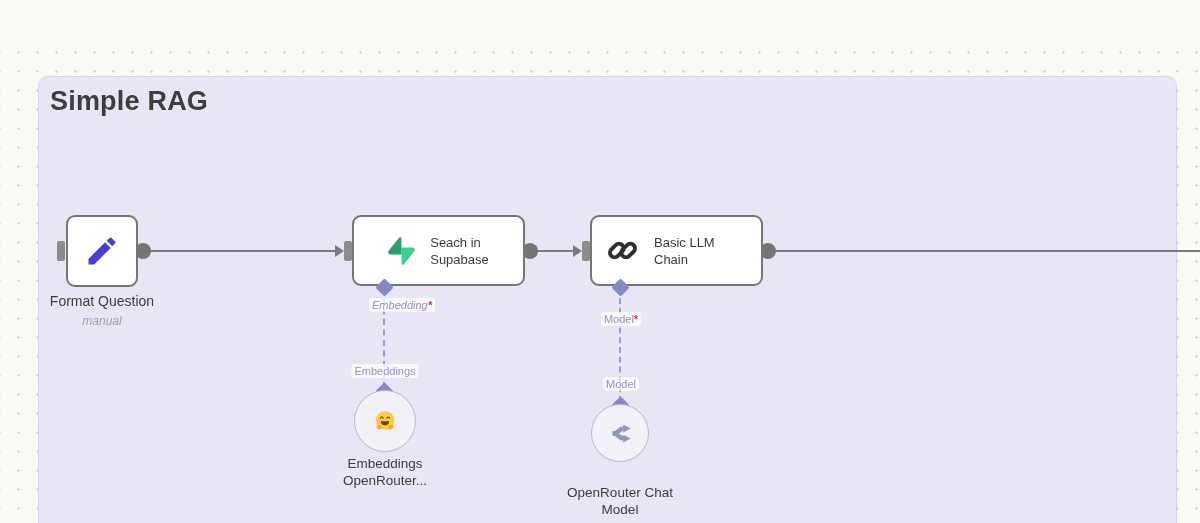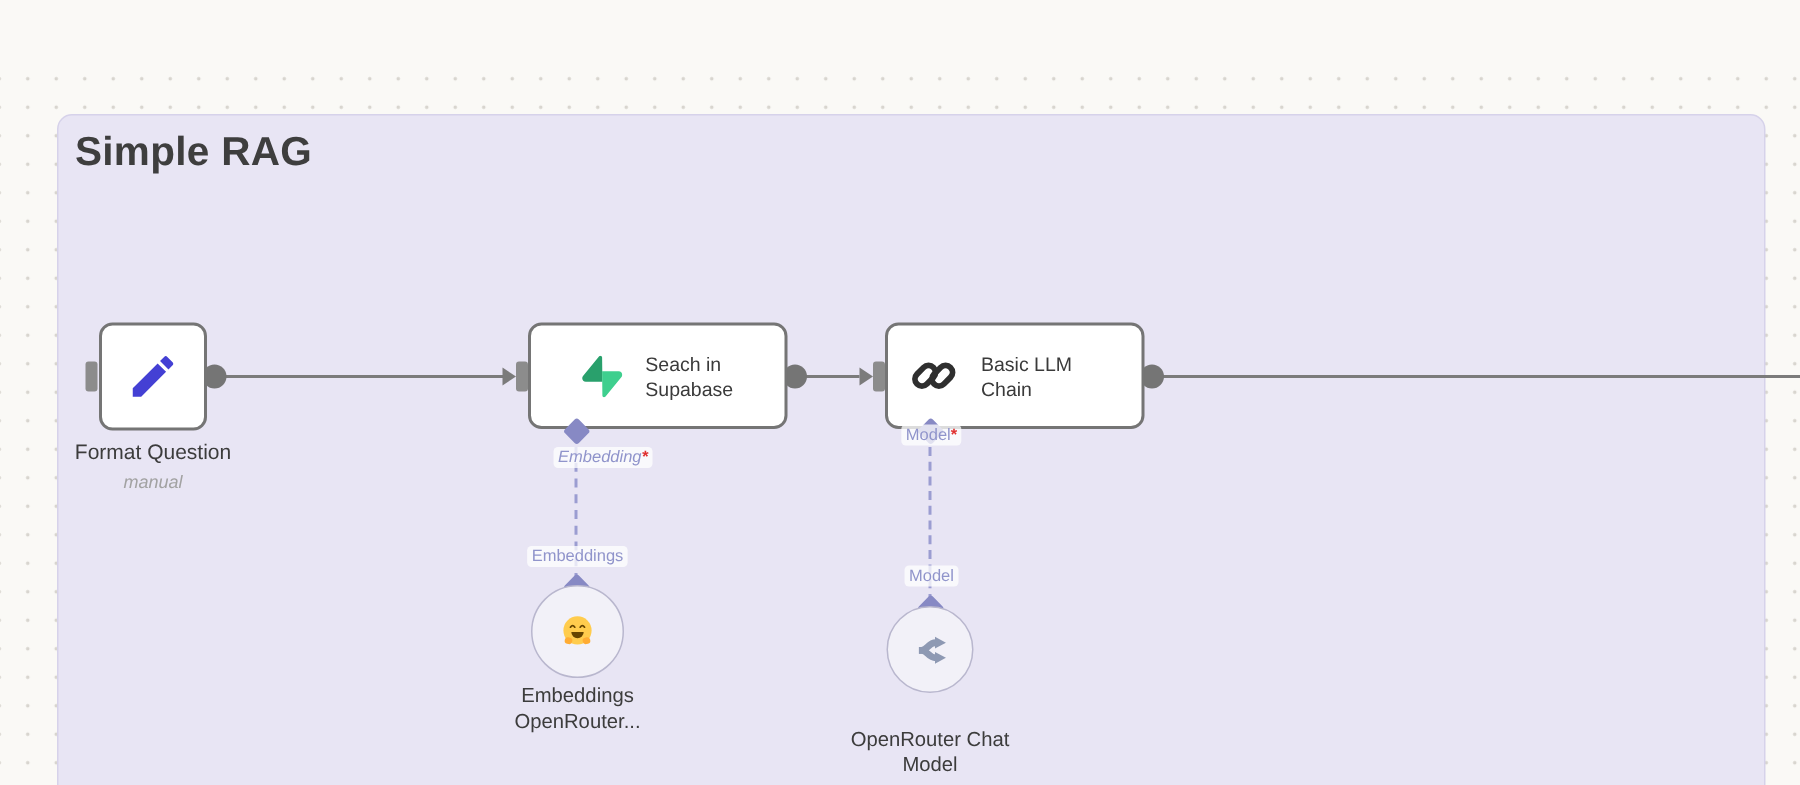--- a/index.html
+++ b/index.html
@@ -128,21 +128,21 @@
         <rect x="14" y="11.5" width="15" height="9" rx="4.5" transform="rotate(-45 21.5 16)"></rect>
       </svg>
     </span>
     <span class="node-title">Basic LLM Chain</span>
   </div>
 
   <div class="diamond" style="left:378px;top:233px;"></div>
   <div class="port-label" style="left:402px;top:250px;font-style:italic;"><span>Embedding</span><span class="req">*</span></div>
 
   <div class="diamond" style="left:614px;top:233px;"></div>
-  <div class="port-label" style="left:621px;top:235px;"><span>Model</span><span class="req">*</span></div>
+  <div class="port-label" style="left:621px;top:264px;"><span>Model</span><span class="req">*</span></div>
 
   <div class="port-label" style="left:385px;top:316px;">Embeddings</div>
   <div class="port-label" style="left:621px;top:329px;">Model</div>
 
   <div class="diamond" style="left:378px;top:337px;"></div>
   <div class="diamond" style="left:614px;top:351px;"></div>
 
   <div class="circle-node" style="left:354px;top:342px;width:62px;height:62px;">
     <span class="icon">
       <svg width="26" height="26" viewBox="0 0 36 36">

